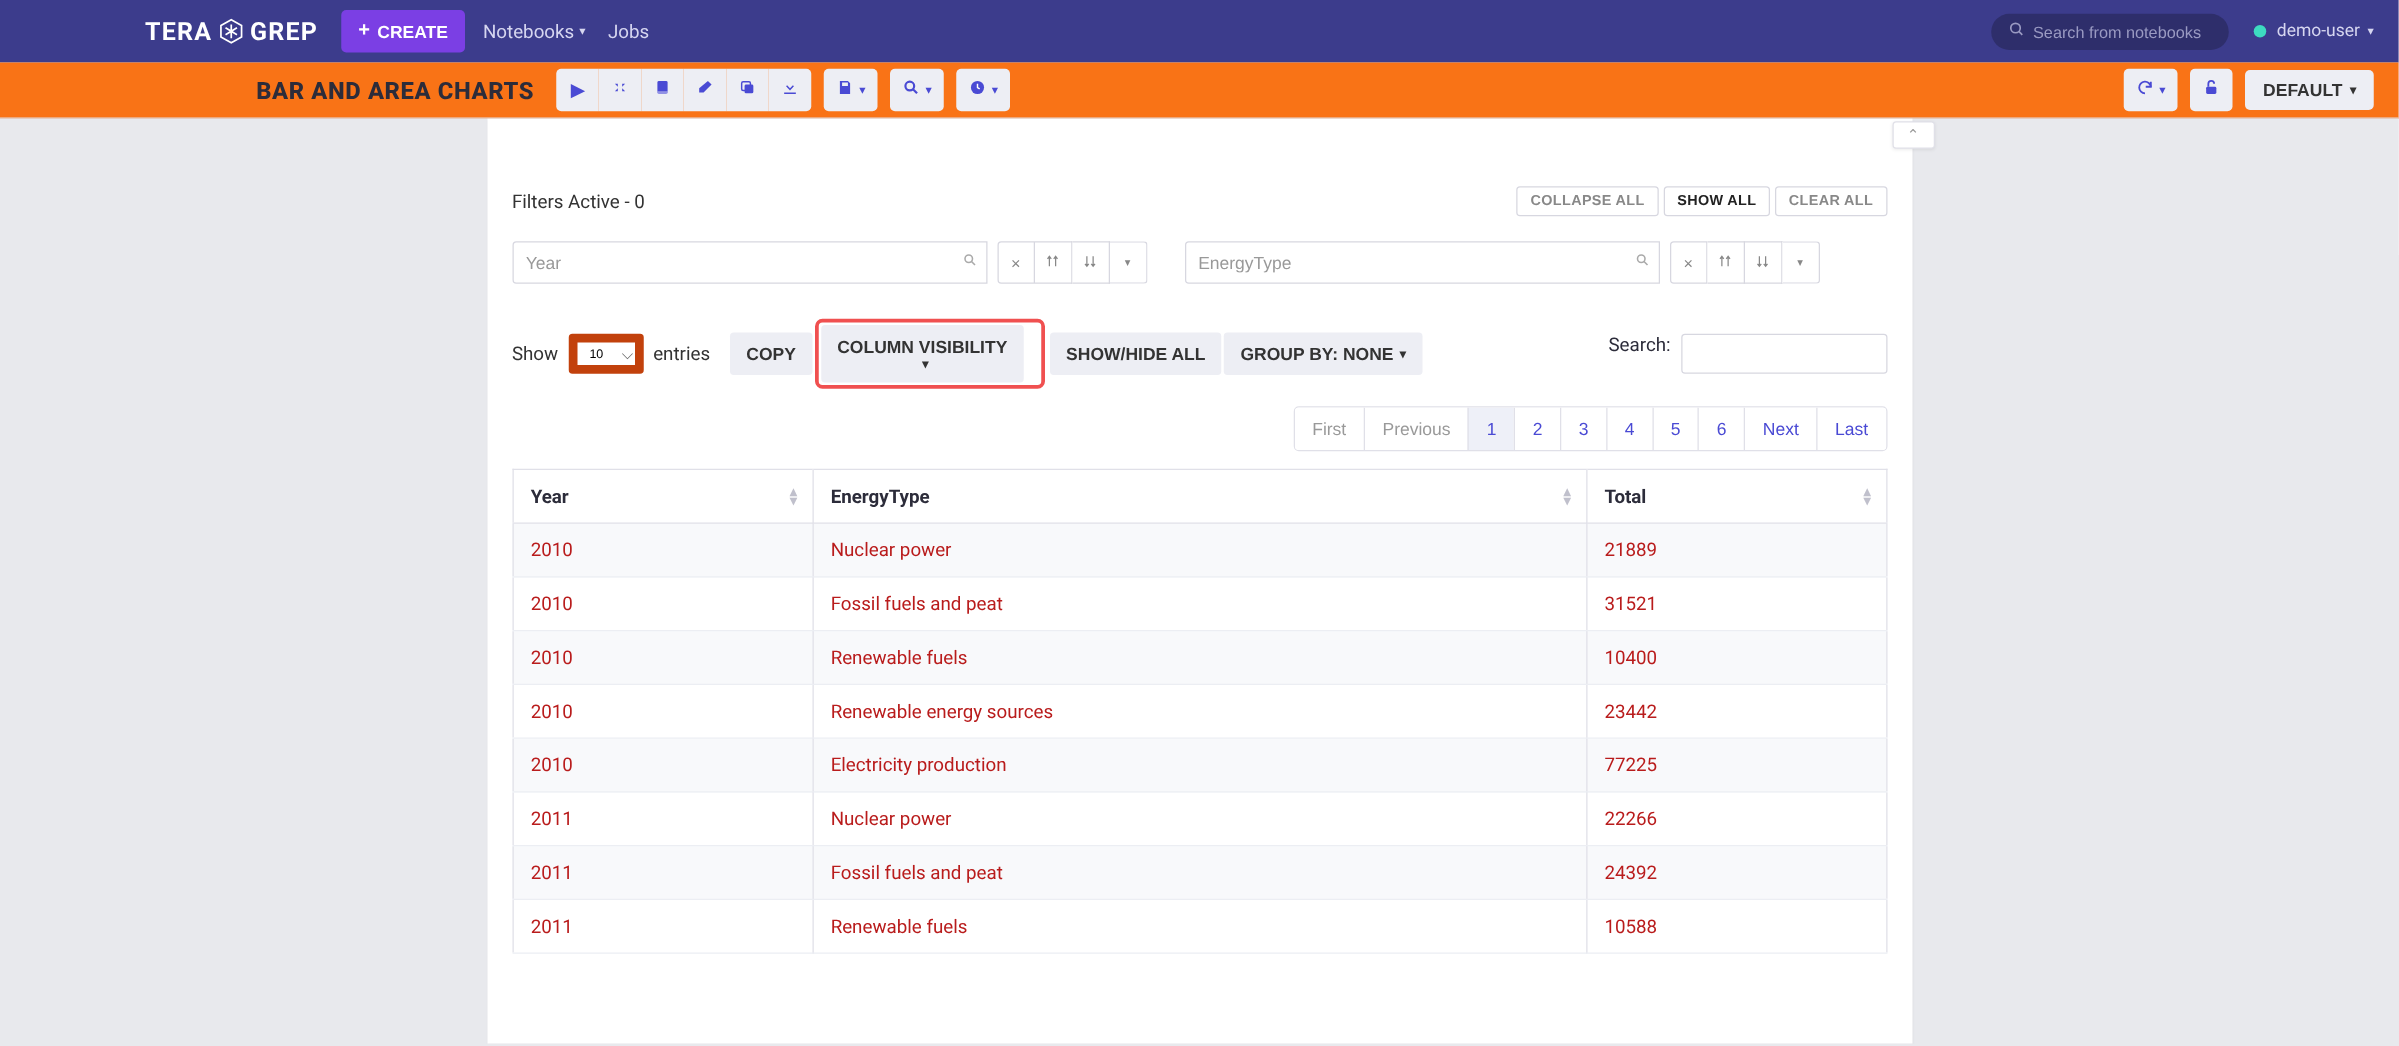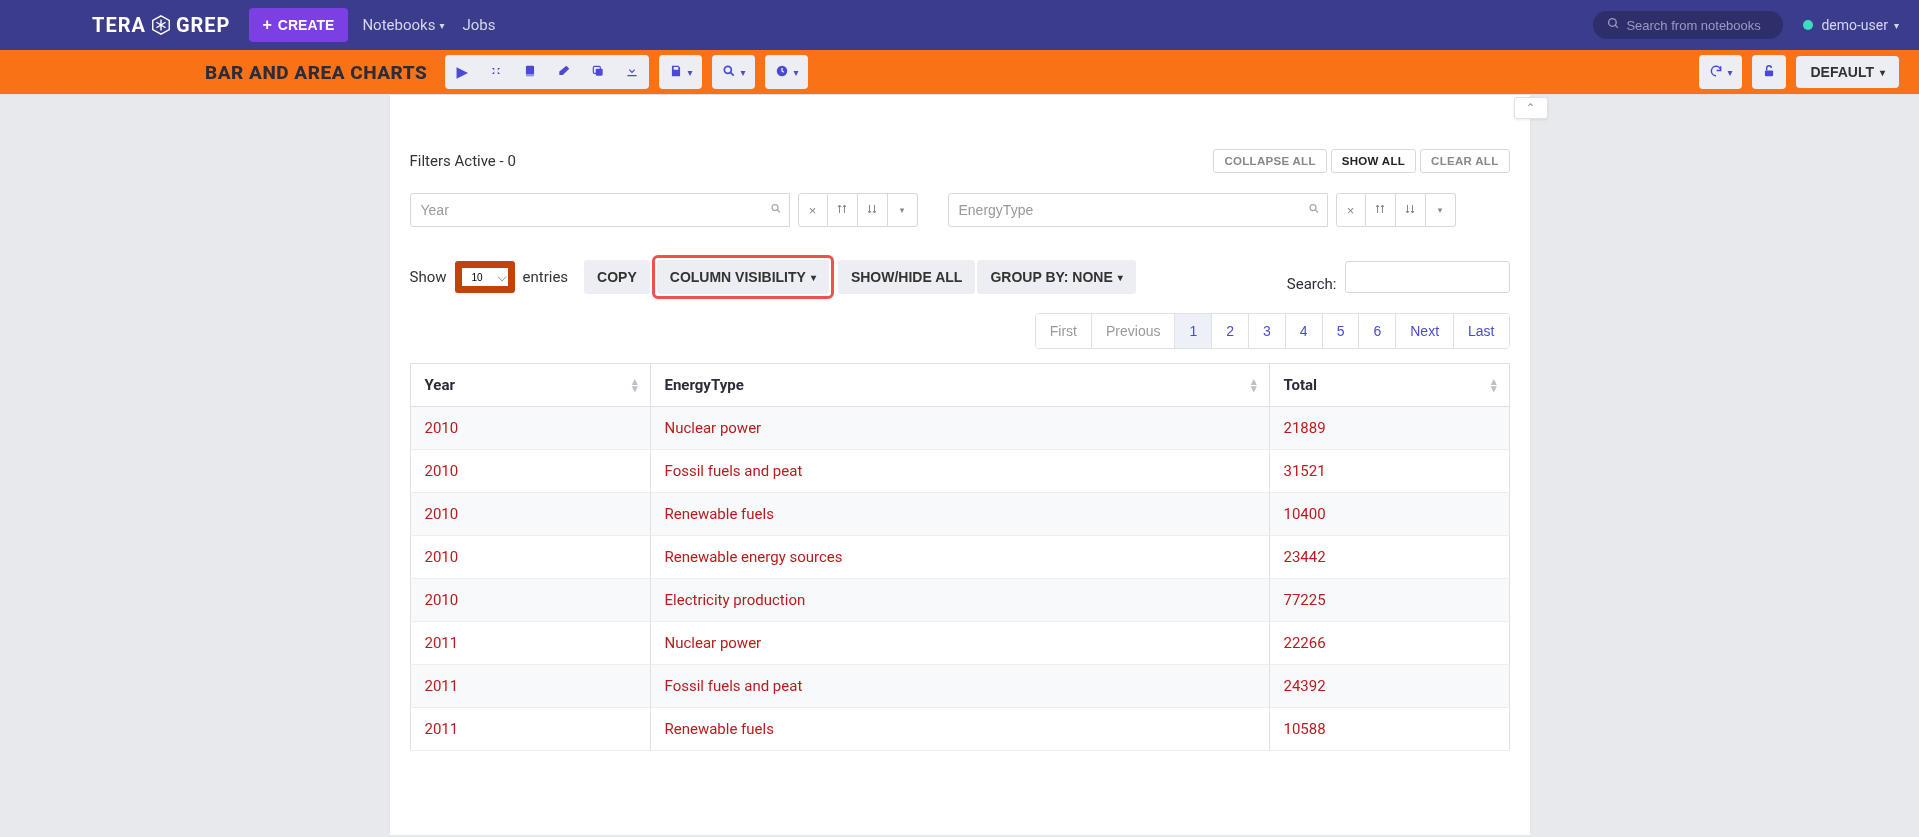--- a/index.html
+++ b/index.html
@@ -1,17 +1,17 @@
 <!DOCTYPE html>
 <html><head>
 <meta charset="utf-8">
 <style>
 * { box-sizing: border-box; margin: 0; padding: 0; }
 body { font-family: -apple-system, BlinkMacSystemFont, "Segoe UI", Roboto, Arial, sans-serif; background: #e8e9ed; color: #2c2c3a; font-size: 14px; }
-.topbar { background: #3c3c8c; height: 50px; display: flex; align-items: center; padding: 0 20px 0 92px; color: #fff; }
+.topbar { background: #3c3c8c; height: 50px; display: flex; align-items: center; padding: 0 20px 0 116px; color: #fff; }
 .logo { display: flex; align-items: center; font-weight: 700; font-size: 20px; letter-spacing: 1px; margin-right: 18px; }
 .logo svg { margin: 0 4px; }
 .create-btn { background: #7b3fe4; color: #fff; border: none; border-radius: 4px; padding: 8px 14px; font-size: 14px; font-weight: 600; display: flex; align-items: center; cursor: pointer; margin-right: 14px; }
 .create-btn .plus { margin-right: 6px; font-size: 16px; }
 .nav-link { color: #d6d6f0; font-size: 15px; margin-right: 18px; cursor: pointer; display: flex; align-items: center; }
 .nav-link .caret { margin-left: 4px; font-size: 10px; }
 .topbar-spacer { flex: 1; }
 .search-box { background: #2e2e6b; border-radius: 18px; padding: 6px 14px; display: flex; align-items: center; width: 190px; color: #b8b8d9; margin-right: 20px; }
 .search-box input { background: transparent; border: none; color: #5eead4; outline: none; width: 100%; font-size: 13px; }
 .search-box input::placeholder { color: #9a9ac2; }
@@ -57,21 +57,21 @@
 
 .table-ctrl-row { display:flex; align-items:center; margin-bottom: 14px; }
 .show-entries { display:flex; align-items:center; font-size:15px; color:#333; gap:8px; margin-right: 16px;}
 .show-entries select { height:32px; border:7px solid #c2410c; border-radius:3px; padding: 0 24px 0 10px; font-size:10px; appearance:none; background:#fff; }
 .show-entries .sel-wrap { position:relative; }
 .show-entries .sel-wrap::after { content:"⌵"; position:absolute; right:8px; top:50%; transform:translateY(-50%); color:#666; font-size:12px; pointer-events:none;}
 .tact-btn { background:#edeef4; border:none; color:#333; font-weight:700; font-size:14px; padding: 9px 13px; border-radius:3px; cursor:pointer; margin-right:2px; display:flex; align-items:center;}
 .tact-btn .caret { margin-left:5px; font-size:10px;}
 .highlight-box { border: 3px solid #f05050; border-radius: 6px; padding: 2px; margin-right:4px; }
 .tc-spacer { flex:1; }
-.search-inline { display:flex; align-items:flex-end; font-size:15px; gap:8px;margin-left:45px; }
+.search-inline { display:flex; align-items:flex-start; font-size:15px; gap:8px;margin-left:45px; }
 .search-inline input { height:32px; width:165px; border:1px solid #d7d7e0; border-radius:3px; padding:0 8px; outline:none; }
 
 .pagination { display:flex; justify-content:flex-end; margin-bottom: 14px; }
 .pag-group { display:flex; border:1px solid #e0e0e8; border-radius:4px; overflow:hidden; }
 .pag-btn { border:none; background:#fff; padding: 9px 14px; font-size:14px; cursor:pointer; color:#4a4ad4; border-left:1px solid #e0e0e8;}
 .pag-btn:first-child { border-left:none; }
 .pag-btn.muted { color:#999; }
 .pag-btn.active { background:#eef0f8; color:#4a4ad4; }
 
 table.data { width:100%; border-collapse:collapse; border:1px solid #e0e0e8; }
@@ -283,21 +283,21 @@
         <span>Show</span>
         <span class="sel-wrap">
           <select>
             <option>10</option>
           </select>
         </span>
         <span>entries</span>
       </div>
       <button class="tact-btn">COPY</button>
       <span class="highlight-box">
-        <button class="tact-btn" style="margin-right:0;">
+        <button class="tact-btn" style="margin-right:12px;flex-direction:column;">
           <span>COLUMN VISIBILITY</span>
           <span class="caret">▾</span>
         </button>
       </span>
       <button class="tact-btn">SHOW/HIDE ALL</button>
       <button class="tact-btn">
         <span>GROUP BY: NONE</span>
         <span class="caret">▾</span>
       </button>
       <div class="tc-spacer"></div>

